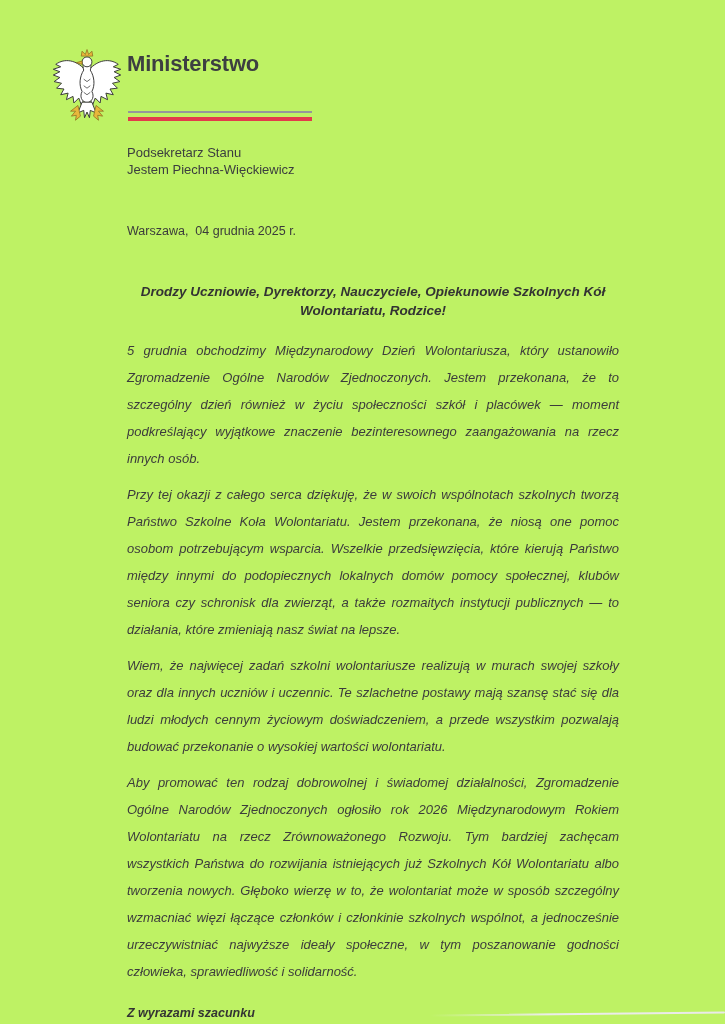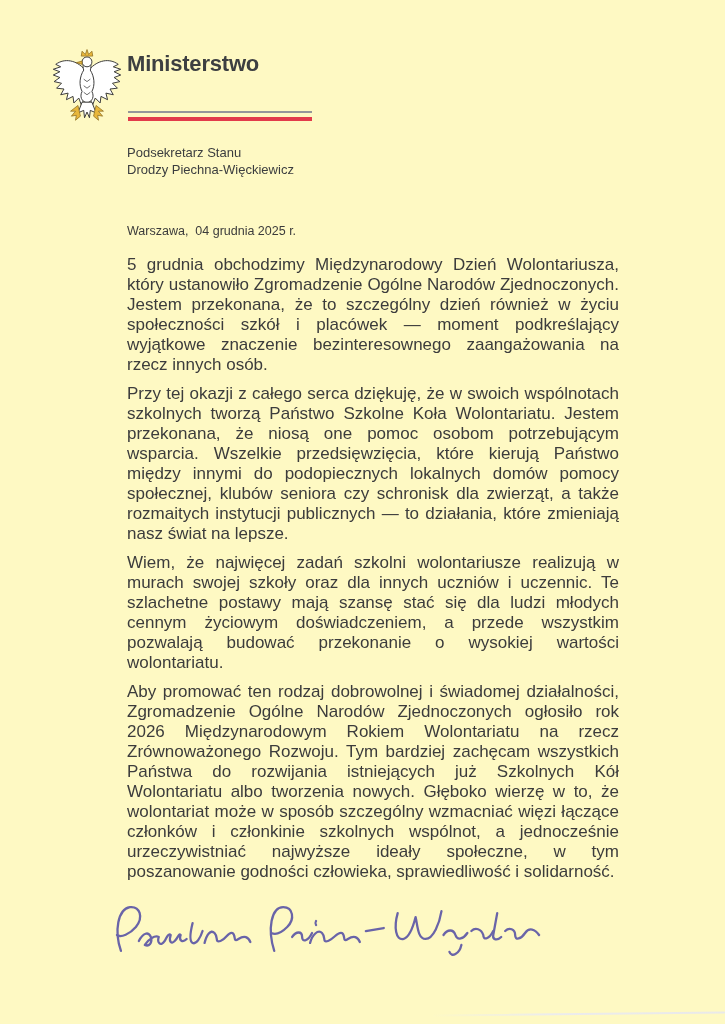--- a/index.html
+++ b/index.html
@@ -4,21 +4,21 @@
 <style>
   html, body {
     margin: 0;
     padding: 0;
     background: #ffffff;
   }
   .page {
     position: relative;
     width: 725px;
     height: 1024px;
-    background: #fef9c3;
+    background: #bef264;
     overflow: hidden;
     font-family: "Liberation Sans", sans-serif;
     color: #3a3a3a;
   }
 
   
   .letterhead { position: absolute; left: 0; top: 0; width: 725px; }
   .emblem {
     position: absolute;
     left: 50px; top: 44px;
@@ -70,23 +70,24 @@
     text-align: center;
     font-weight: bold;
     font-style: italic;
     font-size: 13.5px;
     line-height: 19px;
     color: #333333;
   }
   .body-text p {
     margin: 0 0 9px 0;
     text-align: justify;
-    font-size: 17px;
-    line-height: 20px;
+    font-size: 13px;
+    line-height: 27px;
     color: #3c3c3c;
+    font-style: italic;
   }
   .body-text { margin-top: 17px; }
   .closing {
     margin-top: 21px;
     font-weight: bold;
     font-style: italic;
     font-size: 12.5px;
     color: #333333;
   }
   .signature {
@@ -139,36 +140,38 @@
 
     <div class="ministry-name">
       <div>Ministerstwo</div>
     </div>
 
     <div class="rule-gray"></div>
     <div class="rule-red"></div>
 
     <div class="official">
       <div>Podsekretarz Stanu</div>
-      <div>Drodzy Piechna-Więckiewicz</div>
+      <div>Jestem Piechna-Więckiewicz</div>
     </div>
   </div>
 
   <div class="content">
 
     <div class="dateline">Warszawa,  04 grudnia 2025 r.</div>
 
+    <div class="salutation">Drodzy Uczniowie, Dyrektorzy, Nauczyciele, Opiekunowie Szkolnych Kół Wolontariatu, Rodzice!</div>
 
     <div class="body-text">
       <p>5 grudnia obchodzimy Międzynarodowy Dzień Wolontariusza, który ustanowiło Zgromadzenie Ogólne Narodów Zjednoczonych. Jestem przekonana, że to szczególny dzień również w życiu społeczności szkół i placówek — moment podkreślający wyjątkowe znaczenie bezinteresownego zaangażowania na rzecz innych osób.</p>
       <p>Przy tej okazji z całego serca dziękuję, że w swoich wspólnotach szkolnych tworzą Państwo Szkolne Koła Wolontariatu. Jestem przekonana, że niosą one pomoc osobom potrzebującym wsparcia. Wszelkie przedsięwzięcia, które kierują Państwo między innymi do podopiecznych lokalnych domów pomocy społecznej, klubów seniora czy schronisk dla zwierząt, a także rozmaitych instytucji publicznych — to działania, które zmieniają nasz świat na lepsze.</p>
       <p>Wiem, że najwięcej zadań szkolni wolontariusze realizują w murach swojej szkoły oraz dla innych uczniów i uczennic. Te szlachetne postawy mają szansę stać się dla ludzi młodych cennym życiowym doświadczeniem, a przede wszystkim pozwalają budować przekonanie o wysokiej wartości wolontariatu.</p>
       <p>Aby promować ten rodzaj dobrowolnej i świadomej działalności, Zgromadzenie Ogólne Narodów Zjednoczonych ogłosiło rok 2026 Międzynarodowym Rokiem Wolontariatu na rzecz Zrównoważonego Rozwoju. Tym bardziej zachęcam wszystkich Państwa do rozwijania istniejących już Szkolnych Kół Wolontariatu albo tworzenia nowych. Głęboko wierzę w to, że wolontariat może w sposób szczególny wzmacniać więzi łączące członków i członkinie szkolnych wspólnot, a jednocześnie urzeczywistniać najwyższe ideały społeczne, w tym poszanowanie godności człowieka, sprawiedliwość i solidarność.</p>
     </div>
 
+    <div class="closing">Z wyrazami szacunku</div>
 
     
     <svg class="signature" viewBox="0 0 440 72" role="img" xmlns="http://www.w3.org/2000/svg" aria-label="Paulina Piechna-Więckiewicz">
       <g fill="none" stroke="#5d58a6" stroke-width="2.3" stroke-linecap="round" stroke-linejoin="round" opacity="0.92">
 
         <path d="M12,54 C5,34 9,12 21,10 C31,9 35,20 27,30 C21,37 12,41 8,38"></path>
         <path d="M30,44 C34,36 40,34 42,40 C44,46 40,50 36,48 C40,42 46,38 50,40 C48,46 52,50 56,44 C58,40 60,36 62,38 C60,44 62,48 66,44 C70,40 70,36 72,38 C70,44 74,46 78,42"></path>
         <path d="M84,26 C82,34 80,44 84,46 C88,48 92,40 94,34"></path>
         <path d="M96,46 C98,38 102,32 106,36 C110,40 106,46 112,44 C118,42 120,34 124,36 C128,38 124,46 130,42 C136,38 140,40 142,45"></path>
 

